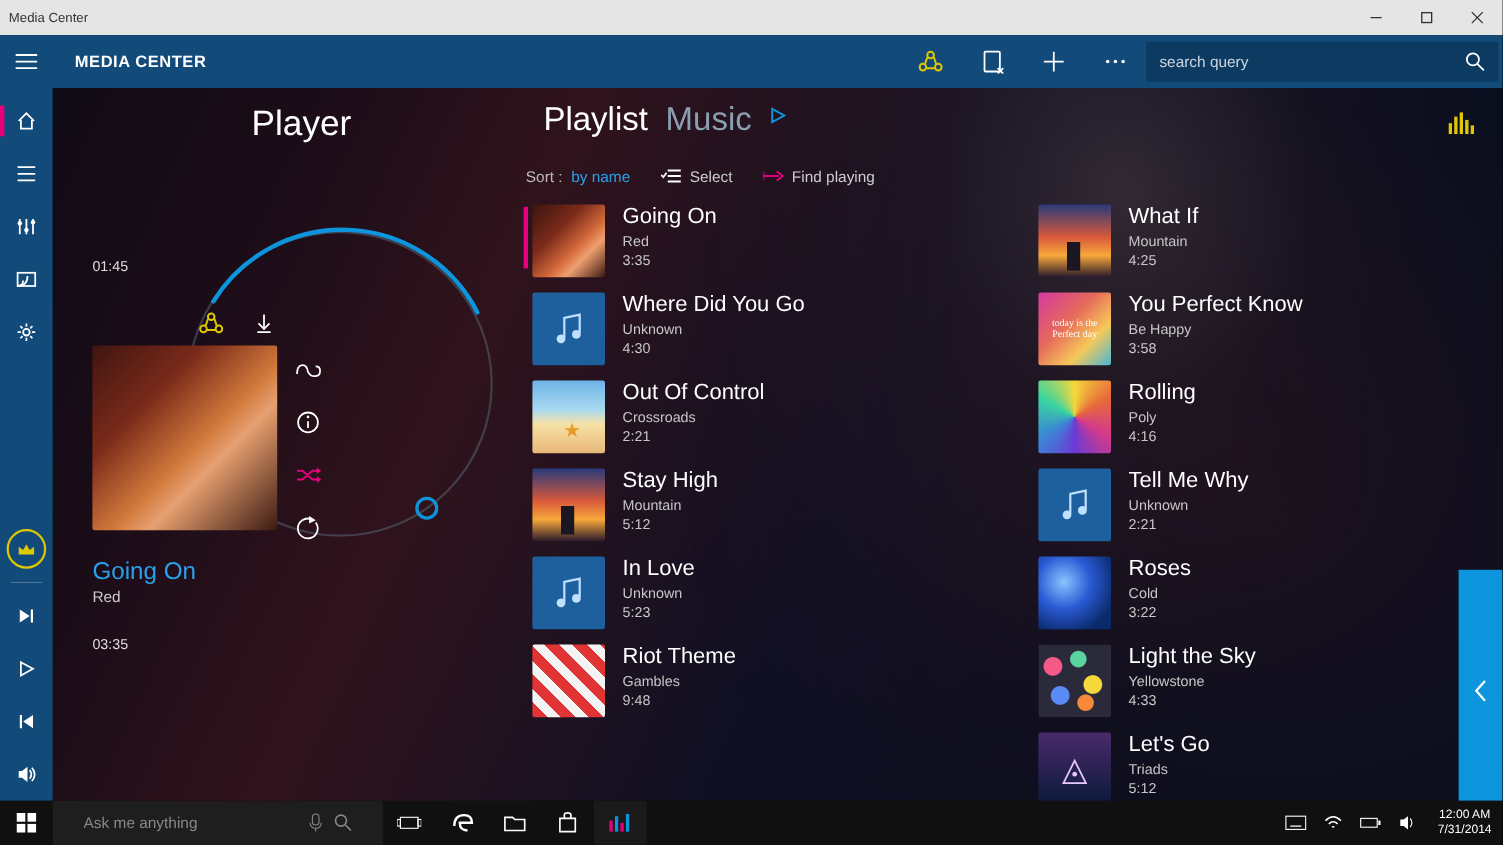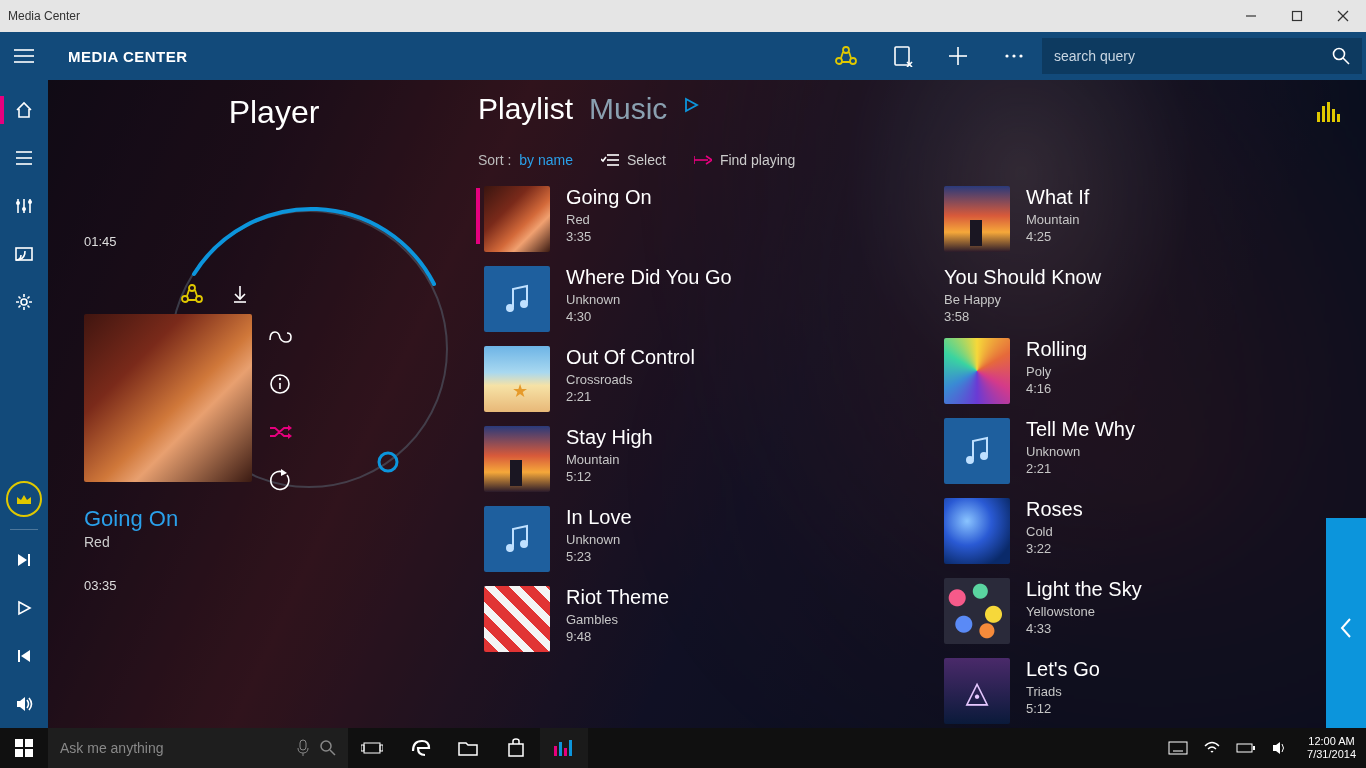--- a/index.html
+++ b/index.html
@@ -43,21 +43,21 @@
 .player .nowartist { position: absolute; left: 0; top: 440px; font-size: 14px; color: #ccc; }
 .album-art { position: absolute; left: 0; top: 220px; width: 168px; height: 168px; background: linear-gradient(135deg,#401510,#7a2a1a 30%,#d0783a 55%,#e8a070 65%,#3a1a12); background-size: cover; border-radius: 2px; }
 .ring { position: absolute; left: 80px; top: 110px; width: 290px; height: 290px; }
 .side-icons { position: absolute; left: 182px; top: 228px; display:flex; flex-direction:column; gap:20px; }
 .side-icons div { width:28px; height:28px; display:flex; align-items:center; justify-content:center; }
 .top-mini { position:absolute; left:96px; top:188px; display:flex; gap:24px; }
 .top-mini div { width:24px; height:24px; display:flex; align-items:center; justify-content:center; }
 
 
 .playlist { position: absolute; left: 430px; top: 12px; right: 20px; bottom: 0; color:#fff; }
-.playlist .tabrow { display:flex; align-items:center; gap:16px; }
+.playlist .tabrow { display:flex; align-items:center; gap:16px;margin-left:16px; }
 .playlist .tabrow .t1 { font-size: 30px; font-weight: 300; color:#fff; }
 .playlist .tabrow .t2 { font-size: 30px; font-weight: 300; color:#8aa0b0; }
 .playlist .tabrow .playicon { width:24px; height:24px; cursor:pointer; }
 .tools { margin-top: 26px; display:flex; align-items:center; gap:28px; font-size:14px; color:#ccc; }
 .tools .label { color:#bbb; }
 .tools .byname { color:#2aa0ea; }
 .tools .tbtn { display:flex; align-items:center; gap:8px; cursor:pointer; }
 
 .grid { position:absolute; left:0; top:94px; display:flex; gap:80px; }
 .col { display:flex; flex-direction:column; gap:14px; width:380px; }
@@ -84,21 +84,21 @@
 .th-text { background: linear-gradient(135deg,#d43aa0,#e66a5a 40%,#f6c85a 70%,#4ab8d4); display:flex; align-items:center; justify-content:center; color:#fff; font-size:9px; text-align:center; line-height:1.1; font-family: cursive; padding:4px; }
 .th-poly { background: conic-gradient(from 0deg,#f6d83a,#e66a3a,#d43a8a,#6a3ad4,#3a8ad4,#3ad4a0,#f6d83a); }
 .th-drop { background: radial-gradient(circle at 35% 35%, #8ac4ff 0%, #2a5ad4 40%, #0a2a6a 80%); }
 .th-balls { background: radial-gradient(circle at 20% 30%,#f65a8a 0 8px, transparent 9px), radial-gradient(circle at 55% 20%,#5ad4a0 0 7px, transparent 8px), radial-gradient(circle at 75% 55%,#f6d83a 0 8px, transparent 9px), radial-gradient(circle at 30% 70%,#5a8af6 0 8px, transparent 9px), radial-gradient(circle at 65% 80%,#f68a3a 0 7px, transparent 8px), #2a2a3a; }
 .th-tri { background: linear-gradient(180deg,#4a2a6a,#0a1a3a); display:flex; align-items:center; justify-content:center; }
 .th-tri::after { content:"◬"; color:#e6c8ff; font-size:30px; }
 
 
 .taskbar { position:absolute; left:0; right:0; bottom:0; height:40px; background:#101010; display:flex; align-items:center; color:#fff; }
 .taskbar .start { width:48px; height:40px; display:flex; align-items:center; justify-content:center; cursor:pointer; }
-.taskbar .cortana { width:300px; height:40px; background:#1e1e1e; display:flex; align-items:center; padding:0 12px; font-size:14px; color:#aaa; gap:10px; }
+.taskbar .cortana { width:300px; height:40px; background:#1e1e1e; display:flex; align-items:center; padding:0 28px; font-size:14px; color:#aaa; gap:10px; }
 .taskbar .cortana input { flex:1; background:transparent; border:none; color:#ddd; font-size:14px; outline:none; }
 .taskbar .cortana input::placeholder { color:#888; }
 .taskbar .tbicon { width:48px; height:40px; display:flex; align-items:center; justify-content:center; cursor:pointer; }
 .taskbar .tray { margin-left:auto; display:flex; align-items:center;justify-content:space-between; }
 .taskbar .tray .tbicon { width:34px; }
 .taskbar .clock { padding: 0 10px; text-align:center; font-size:11px; line-height:1.2; }
 
 
 svg { display:block; }
 .stroke-w { stroke:#fff; stroke-width:1.6; fill:none; }
@@ -405,22 +405,23 @@
       <div class="col" id="col2">
           <div class="track">
             <div class="thumb th-sunset"></div>
             <div class="tinfo">
               <div class="ttitle">What If</div>
               <div class="tartist">Mountain</div>
               <div class="tlen">4:25</div>
             </div>
           </div>
           <div class="track">
-            <div class="tinfo">
-              <div class="ttitle">You Should Know</div>
+            <div class="thumb th-text">today is the Perfect day</div>
+            <div class="tinfo">
+              <div class="ttitle">You Perfect Know</div>
               <div class="tartist">Be Happy</div>
               <div class="tlen">3:58</div>
             </div>
           </div>
           <div class="track">
             <div class="thumb th-poly"></div>
             <div class="tinfo">
               <div class="ttitle">Rolling</div>
               <div class="tartist">Poly</div>
               <div class="tlen">4:16</div>

